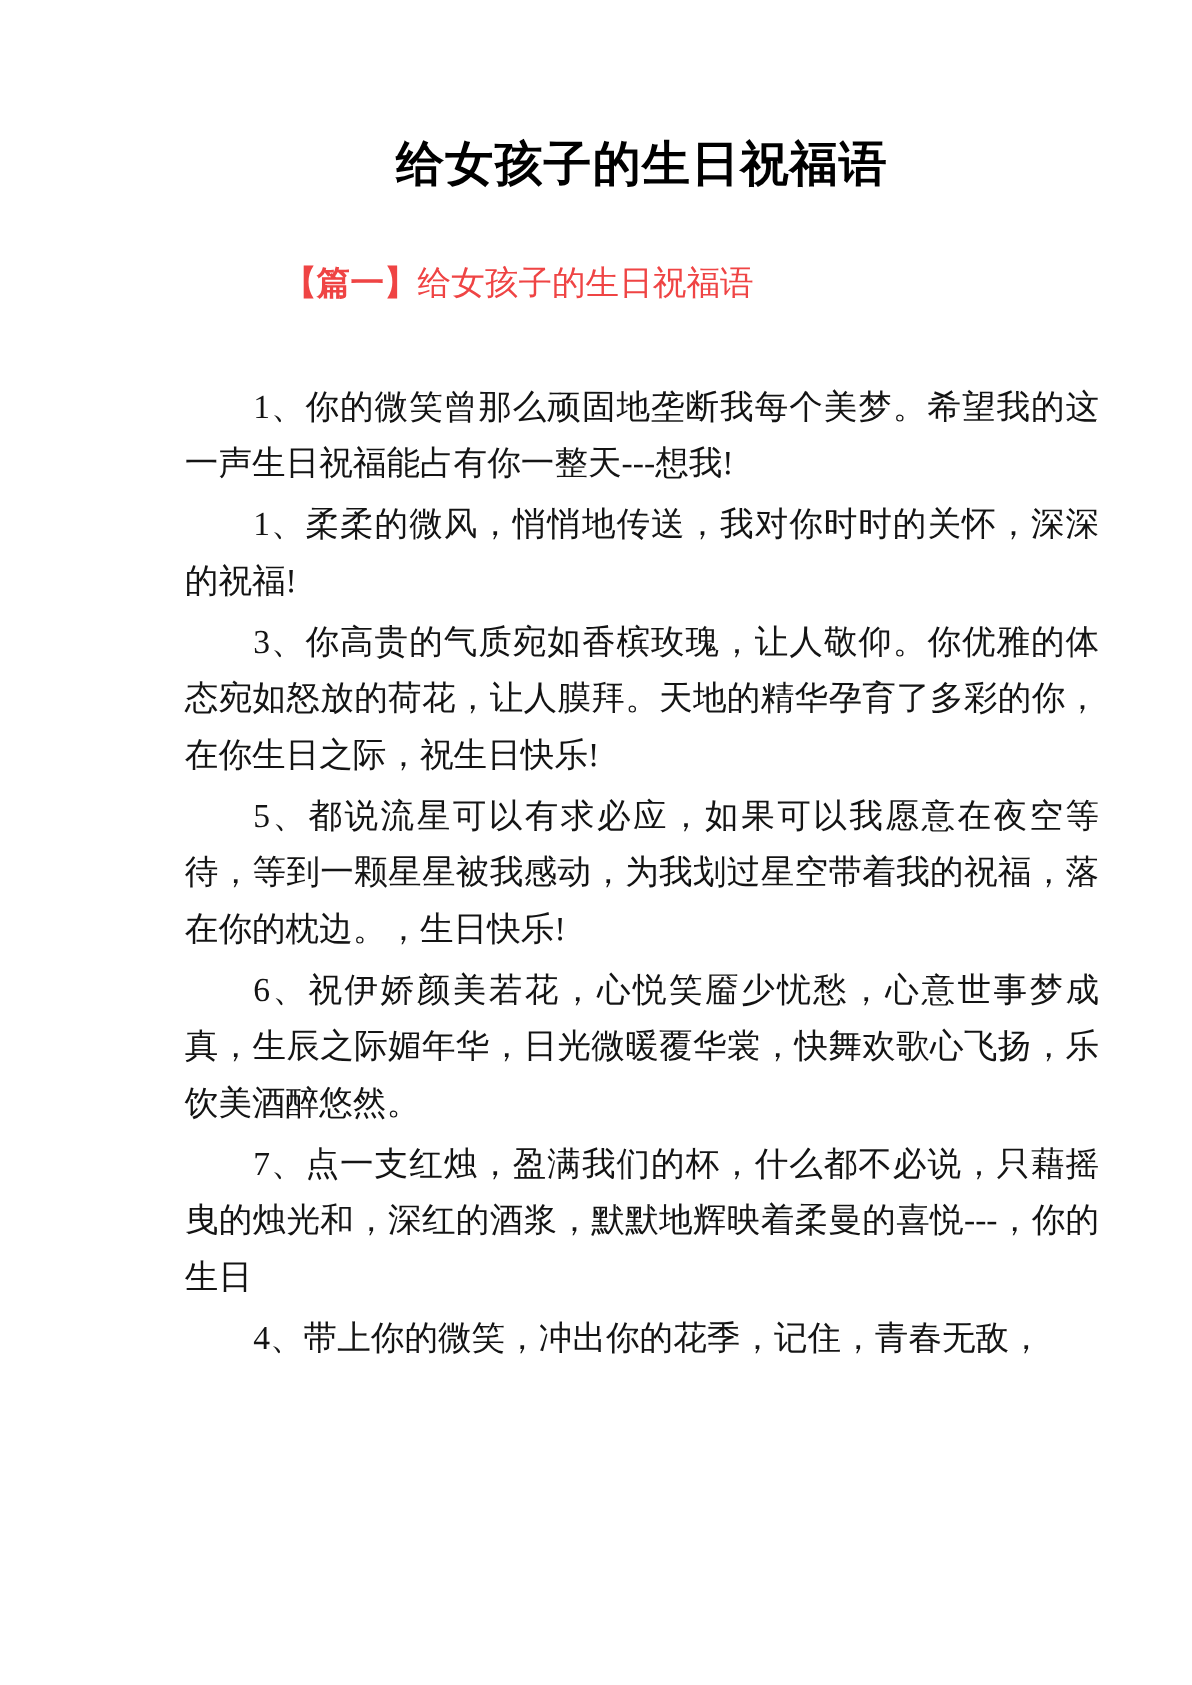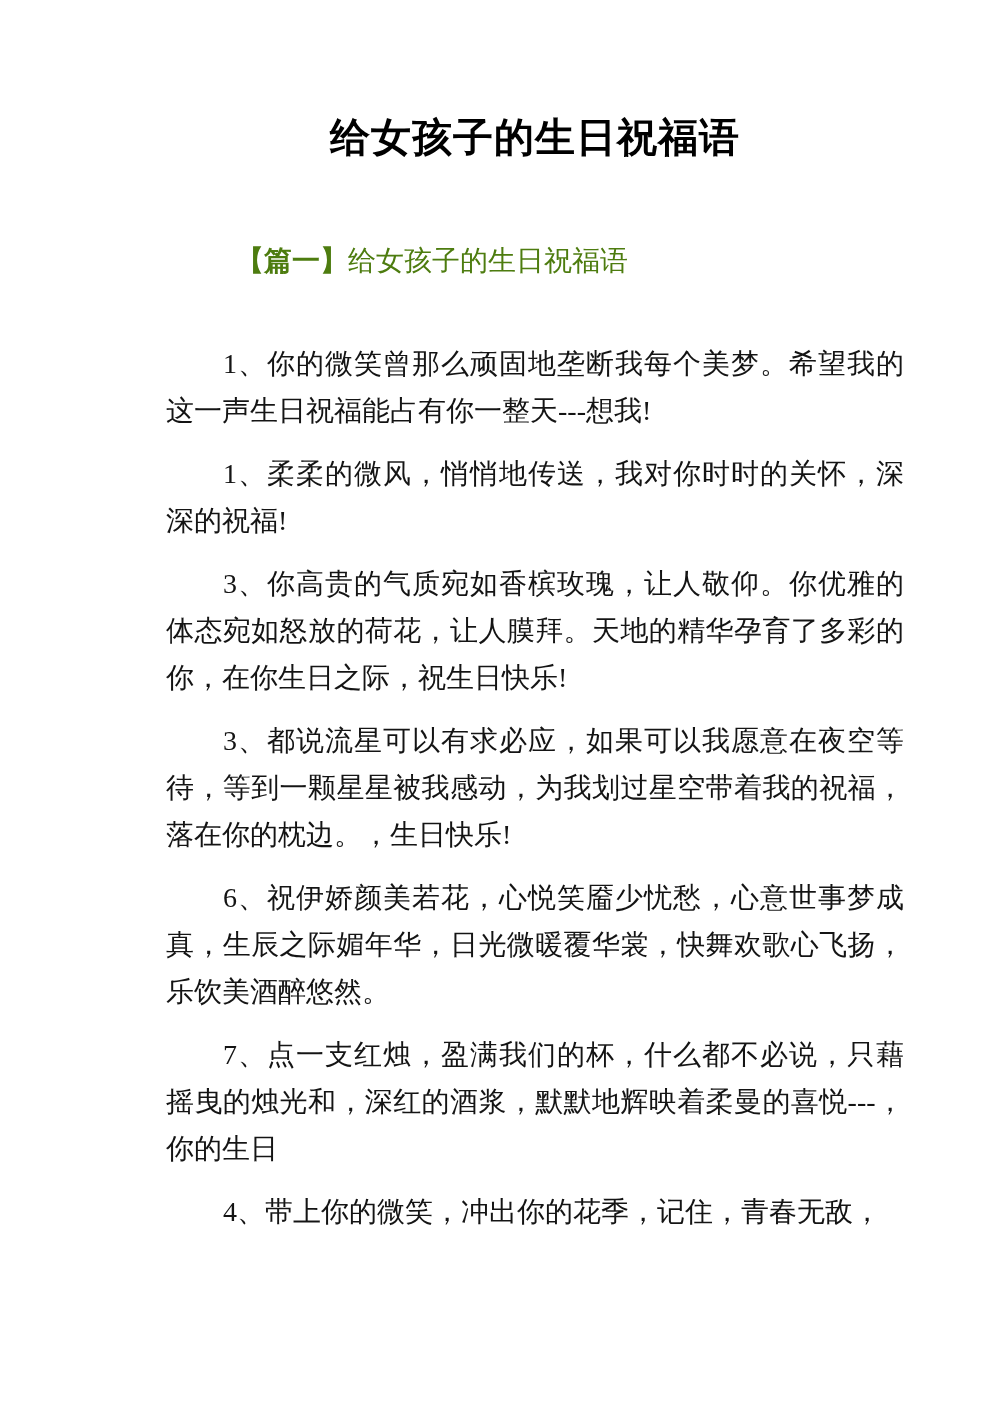--- a/index.html
+++ b/index.html
@@ -22,35 +22,35 @@
     margin: 0;
     font-family: "Liberation Sans", "DejaVu Sans", sans-serif;
     font-weight: 700;
     font-size: 40px;
     line-height: 50px;
     text-align: center;
     color: #000000;
     letter-spacing: 1px;
   }
   .section-heading {
-    margin-top: 80px;
+    margin-top: 56px;
     font-family: Liberation Serif, serif;
     font-size: 28px;
     line-height: 38px;
-    color: #4d7c0f;
+    color: #ef4444;
     text-indent: 86px;
   }
   .section-heading .tag {
     font-weight: 700;
   }
   .body-text {
     margin-top: 60px;
   }
   .body-text p {
-    margin: 16px;
+    margin: 4px;
     font-family: "Liberation Serif", "DejaVu Serif", serif;
     font-size: 28px;
     line-height: 47px;
     color: #141414;
     text-align: justify;
     text-indent: 57px;
   }
 </style>
 </head>
 <body>
@@ -59,20 +59,20 @@
   <div class="doc">
 
     <h1 class="title">给女孩子的生日祝福语</h1>
 
     <div class="section-heading"><span class="tag">【篇一】</span><span>给女孩子的生日祝福语</span></div>
 
     <div class="body-text">
       <p>1、你的微笑曾那么顽固地垄断我每个美梦。希望我的这一声生日祝福能占有你一整天---想我!</p>
       <p>1、柔柔的微风，悄悄地传送，我对你时时的关怀，深深的祝福!</p>
       <p>3、你高贵的气质宛如香槟玫瑰，让人敬仰。你优雅的体态宛如怒放的荷花，让人膜拜。天地的精华孕育了多彩的你，在你生日之际，祝生日快乐!</p>
-      <p>3、都说流星可以有求必应，如果可以我愿意在夜空等待，等到一颗星星被我感动，为我划过星空带着我的祝福，落在你的枕边。，生日快乐!</p>
+      <p>5、都说流星可以有求必应，如果可以我愿意在夜空等待，等到一颗星星被我感动，为我划过星空带着我的祝福，落在你的枕边。，生日快乐!</p>
       <p>6、祝伊娇颜美若花，心悦笑靥少忧愁，心意世事梦成真，生辰之际媚年华，日光微暖覆华裳，快舞欢歌心飞扬，乐饮美酒醉悠然。</p>
       <p>7、点一支红烛，盈满我们的杯，什么都不必说，只藉摇曳的烛光和，深红的酒浆，默默地辉映着柔曼的喜悦---，你的生日</p>
       <p>4、带上你的微笑，冲出你的花季，记住，青春无敌，</p>
     </div>
 
   </div>
 </div>
 
 </body></html>

